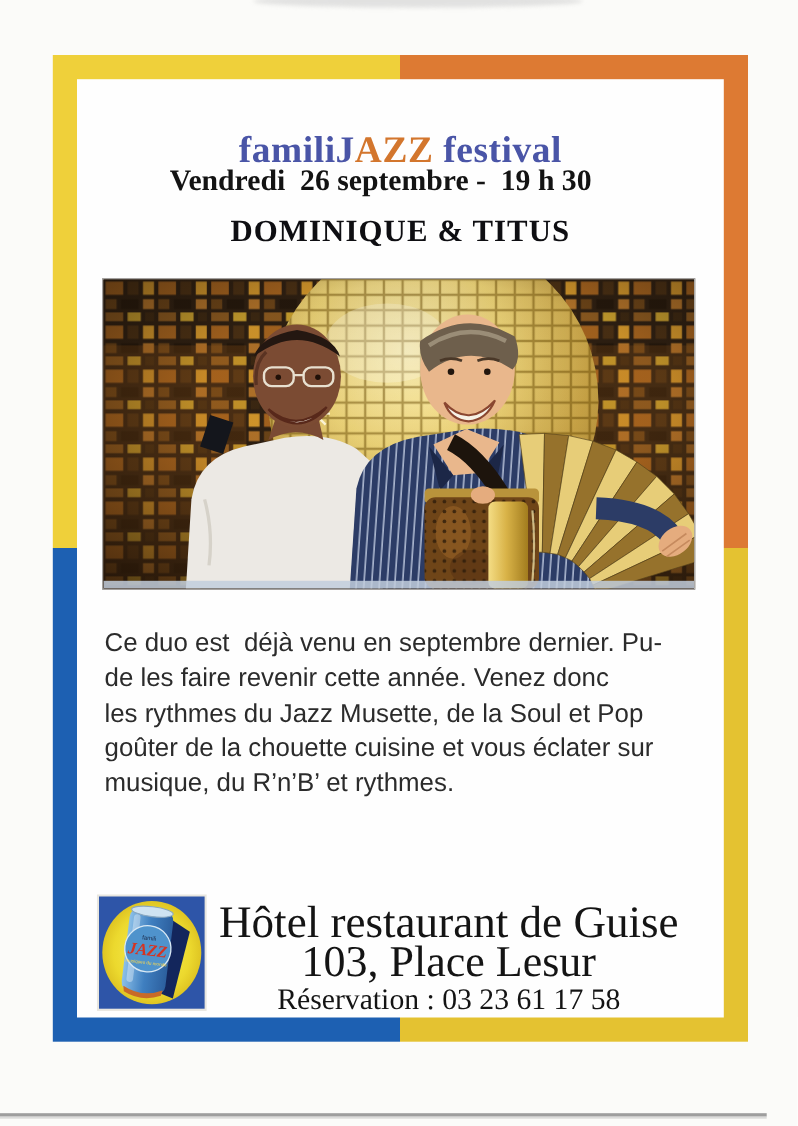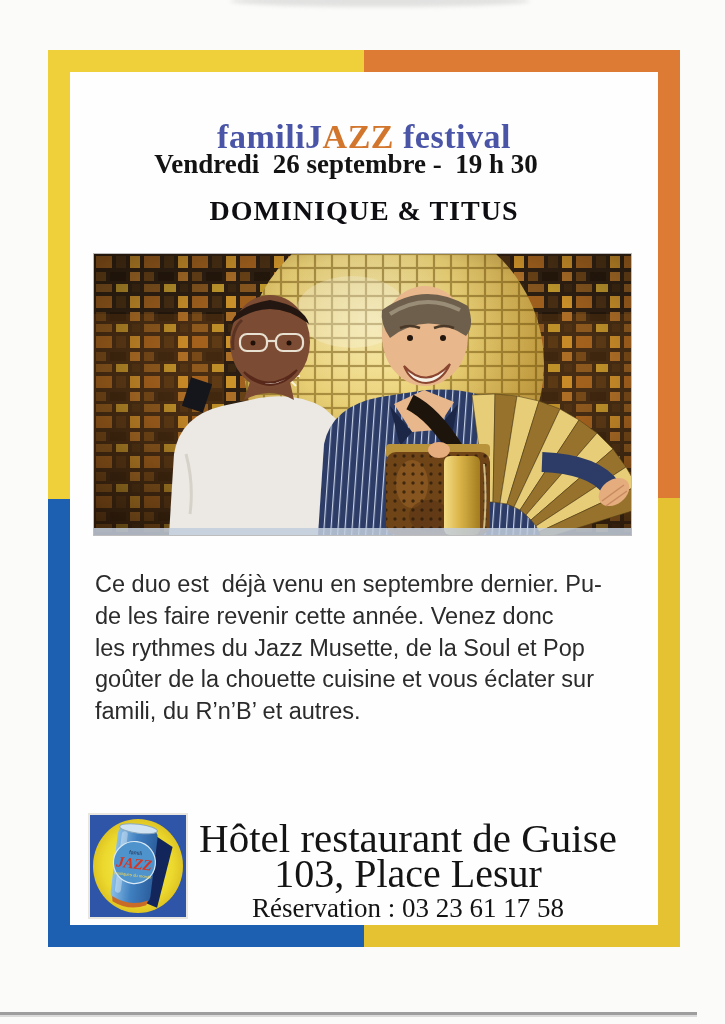--- a/index.html
+++ b/index.html
@@ -234,21 +234,21 @@
 
   <rect x="0" y="274" width="537" height="7" fill="#c2cedd" opacity="0.85"></rect>
 </svg>
 </div>
 
 <div class="abs body-text">
   <div class="line">Ce duo est  déjà venu en septembre dernier. Pu-</div>
   <div class="line">de les faire revenir cette année. Venez donc</div>
   <div class="line">les rythmes du Jazz Musette, de la Soul et Pop</div>
   <div class="line">goûter de la chouette cuisine et vous éclater sur</div>
-  <div class="line">famili, du R’n’B’ et autres.</div>
+  <div class="line">musique, du R’n’B’ et rythmes.</div>
 </div>
 
 <div class="abs logo">
 <svg width="100" height="106" viewBox="0 0 100 106" xmlns="http://www.w3.org/2000/svg">
   <defs>
     <radialGradient id="logoHalo" cx="50%" cy="50%" r="55%">
       <stop offset="0%" stop-color="#f8ef56"></stop>
       <stop offset="70%" stop-color="#ecd92e"></stop>
       <stop offset="100%" stop-color="#d9bc1e"></stop>
     </radialGradient>

